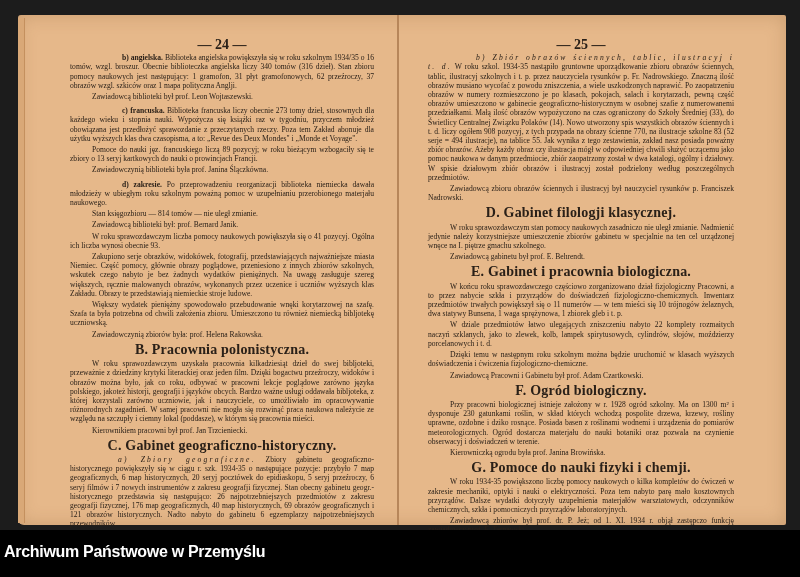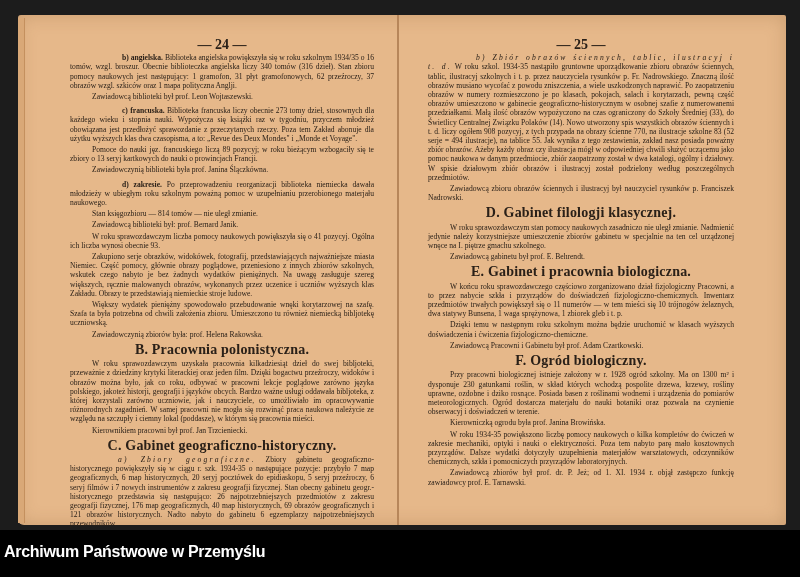--- a/index.html
+++ b/index.html
@@ -52,23 +52,25 @@
 
 <div class="page right">
   <div class="pnum">— 25 —</div>
   <p class="para"><span class="spaced">b) Zbiór obrazów ściennych, tablic, ilustracyj i t. d.</span> <span>W roku szkol. 1934-35 nastąpiło gruntowne uporządkowanie zbioru obrazów ściennych, tablic, ilustracyj szkolnych i t. p. przez nauczyciela rysunków p. Fr. Nadrowskiego. Znaczną ilość obrazów musiano wycofać z powodu zniszczenia, a wiele uszkodzonych naprawić. Po zaopatrzeniu obrazów w numery rozmieszczono je po klasach, pokojach, salach i korytarzach, pewną część obrazów umieszczono w gabinecie geograficzno-historycznym w osobnej szafie z numerowanemi przedziałkami. Małą ilość obrazów wypożyczono na czas ograniczony do Szkoły Średniej (33), do Świetlicy Centralnej Związku Polaków (14). Nowo utworzony spis wszystkich obrazów ściennych i t. d. liczy ogółem 908 pozycyj, z tych przypada na obrazy ścienne 770, na ilustracje szkolne 83 (52 serje = 494 ilustracje), na tablice 55. Jak wynika z tego zestawienia, zakład nasz posiada poważny zbiór obrazów. Ażeby każdy obraz czy ilustracja mógł w odpowiedniej chwili służyć uczącemu jako pomoc naukowa w danym przedmiocie, zbiór zaopatrzony został w dwa katalogi, ogólny i działowy. W spisie działowym zbiór obrazów i ilustracyj został podzielony według poszczególnych przedmiotów.</span></p>
   <p class="para">Zawiadowcą zbioru obrazów ściennych i ilustracyj był nauczyciel rysunków p. Franciszek Nadrowski.</p>
   <div class="heading">D. Gabinet filologji klasycznej.</div>
   <p class="para">W roku sprawozdawczym stan pomocy naukowych zasadniczo nie uległ zmianie. Nadmienić jedynie należy korzystniejsze umieszczenie zbiorów gabinetu w specjalnie na ten cel urządzonej wnęce na I. piętrze gmachu szkolnego.</p>
   <p class="para">Zawiadowcą gabinetu był prof. E. Behrendt.</p>
   <div class="heading">E. Gabinet i pracownia biologiczna.</div>
   <p class="para">W końcu roku sprawozdawczego częściowo zorganizowano dział fizjologiczny Pracowni, a to przez nabycie szkła i przyrządów do doświadczeń fizjologiczno-chemicznych. Inwentarz przedmiotów trwałych powiększył się o 11 numerów — w tem mieści się 10 trójnogów żelaznych, dwa statywy Bunsena, 1 waga sprężynowa, 1 zbiorek gleb i t. p.</p>
+  <p class="para">W dziale przedmiotów łatwo ulegających zniszczeniu nabyto 22 komplety rozmaitych naczyń szklanych, jako to zlewek, kolb, lampek spirytusowych, cylindrów, słojów, moździerzy porcelanowych i t. d.</p>
   <p class="para">Dzięki temu w następnym roku szkolnym można będzie uruchomić w klasach wyższych doświadczenia i ćwiczenia fizjologiczno-chemiczne.</p>
   <p class="para">Zawiadowcą Pracowni i Gabinetu był prof. Adam Czartkowski.</p>
   <div class="heading">F. Ogród biologiczny.</div>
   <p class="para">Przy pracowni biologicznej istnieje założony w r. 1928 ogród szkolny. Ma on 1300 m² i dysponuje 230 gatunkami roślin, w skład których wchodzą pospolite drzewa, krzewy, rośliny uprawne, ozdobne i dziko rosnące. Posiada basen z roślinami wodnemi i urządzenia do pomiarów meteorologicznych. Ogród dostarcza materjału do nauki botaniki oraz pozwala na czynienie obserwacyj i doświadczeń w terenie.</p>
   <p class="para">Kierowniczką ogrodu była prof. Janina Browińska.</p>
+  <div class="heading">G. Pomoce do nauki fizyki i chemji.</div>
   <p class="para">W roku 1934-35 powiększono liczbę pomocy naukowych o kilka kompletów do ćwiczeń w zakresie mechaniki, optyki i nauki o elektryczności. Poza tem nabyto parę mało kosztownych przyrządów. Dalsze wydatki dotyczyły uzupełnienia materjałów warsztatowych, odczynników chemicznych, szkła i pomocniczych przyrządów laboratoryjnych.</p>
   <p class="para">Zawiadowcą zbiorów był prof. dr. P. Jeż; od 1. XI. 1934 r. objął zastępczo funkcję zawiadowcy prof. E. Tarnawski.</p>
 </div>
 
 <div class="footer"></div>
 <div class="footer-title">Archiwum Państwowe w Przemyślu</div>
 
 </body></html>

